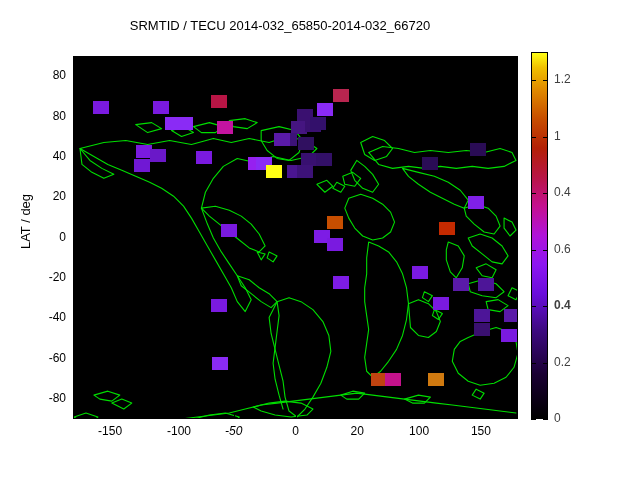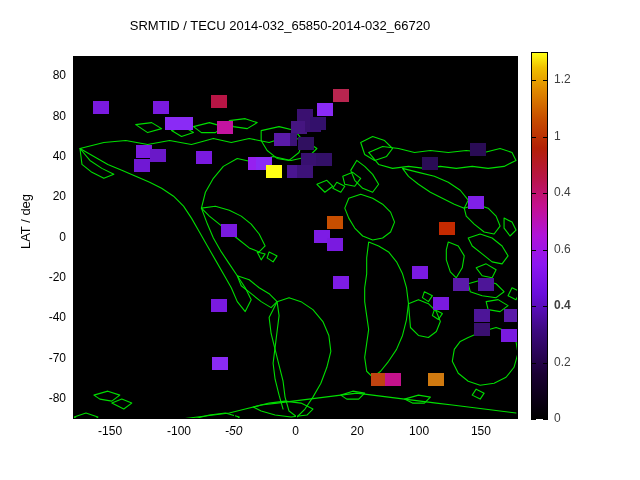--- a/index.html
+++ b/index.html
@@ -275,21 +275,21 @@
       <div class="xtick-label" style="left: 265.5px;">0</div>
       <div class="xtick-mark" style="left: 357.306px;"></div>
       <div class="xtick-label" style="left: 327.306px;">20</div>
       <div class="xtick-mark" style="left: 419.111px;"></div>
       <div class="xtick-label" style="left: 389.111px;">100</div>
       <div class="xtick-mark" style="left: 480.917px;"></div>
       <div class="xtick-label" style="left: 450.917px;">150</div>
       <div class="ytick-mark" style="top: 398.833px;"></div>
       <div class="ytick-label" style="top: 390.833px;">-80</div>
       <div class="ytick-mark" style="top: 358.5px;"></div>
-      <div class="ytick-label" style="top: 350.5px;">-70</div>
+      <div class="ytick-label" style="top: 350.5px;">-60</div>
       <div class="ytick-mark" style="top: 318.167px;"></div>
       <div class="ytick-label" style="top: 310.167px;">-40</div>
       <div class="ytick-mark" style="top: 277.833px;"></div>
       <div class="ytick-label" style="top: 269.833px;">-20</div>
       <div class="ytick-mark" style="top: 237.5px;"></div>
       <div class="ytick-label" style="top: 229.5px;">0</div>
       <div class="ytick-mark" style="top: 197.167px;"></div>
       <div class="ytick-label" style="top: 189.167px;">20</div>
       <div class="ytick-mark" style="top: 156.833px;"></div>
       <div class="ytick-label" style="top: 148.833px;">40</div>

